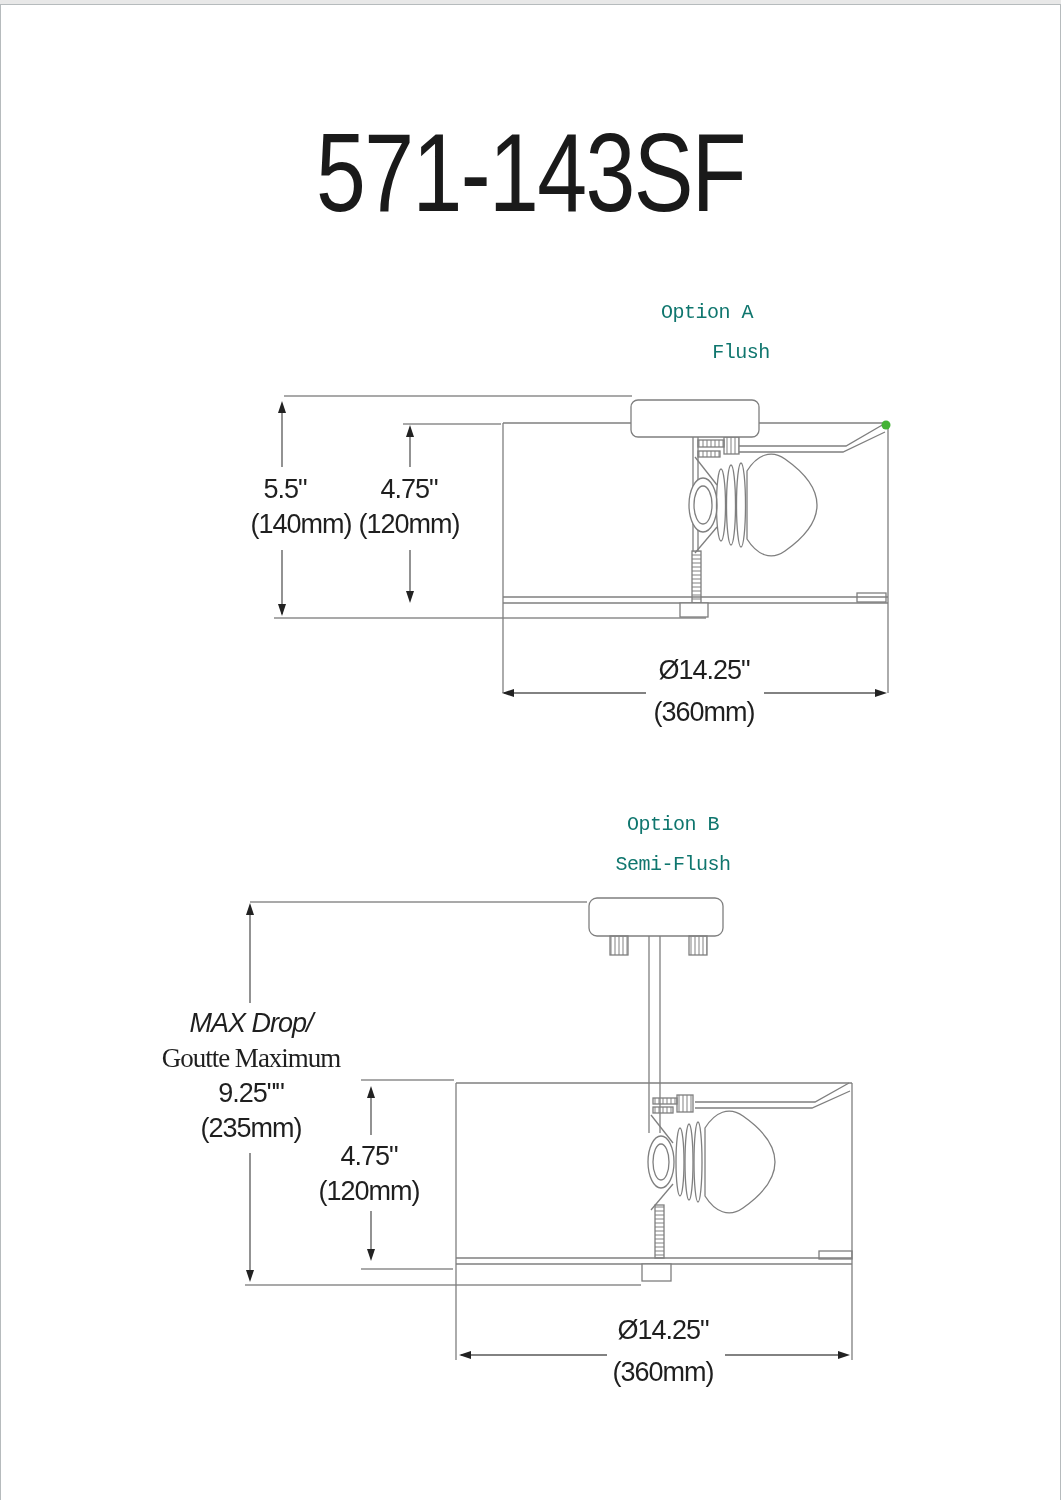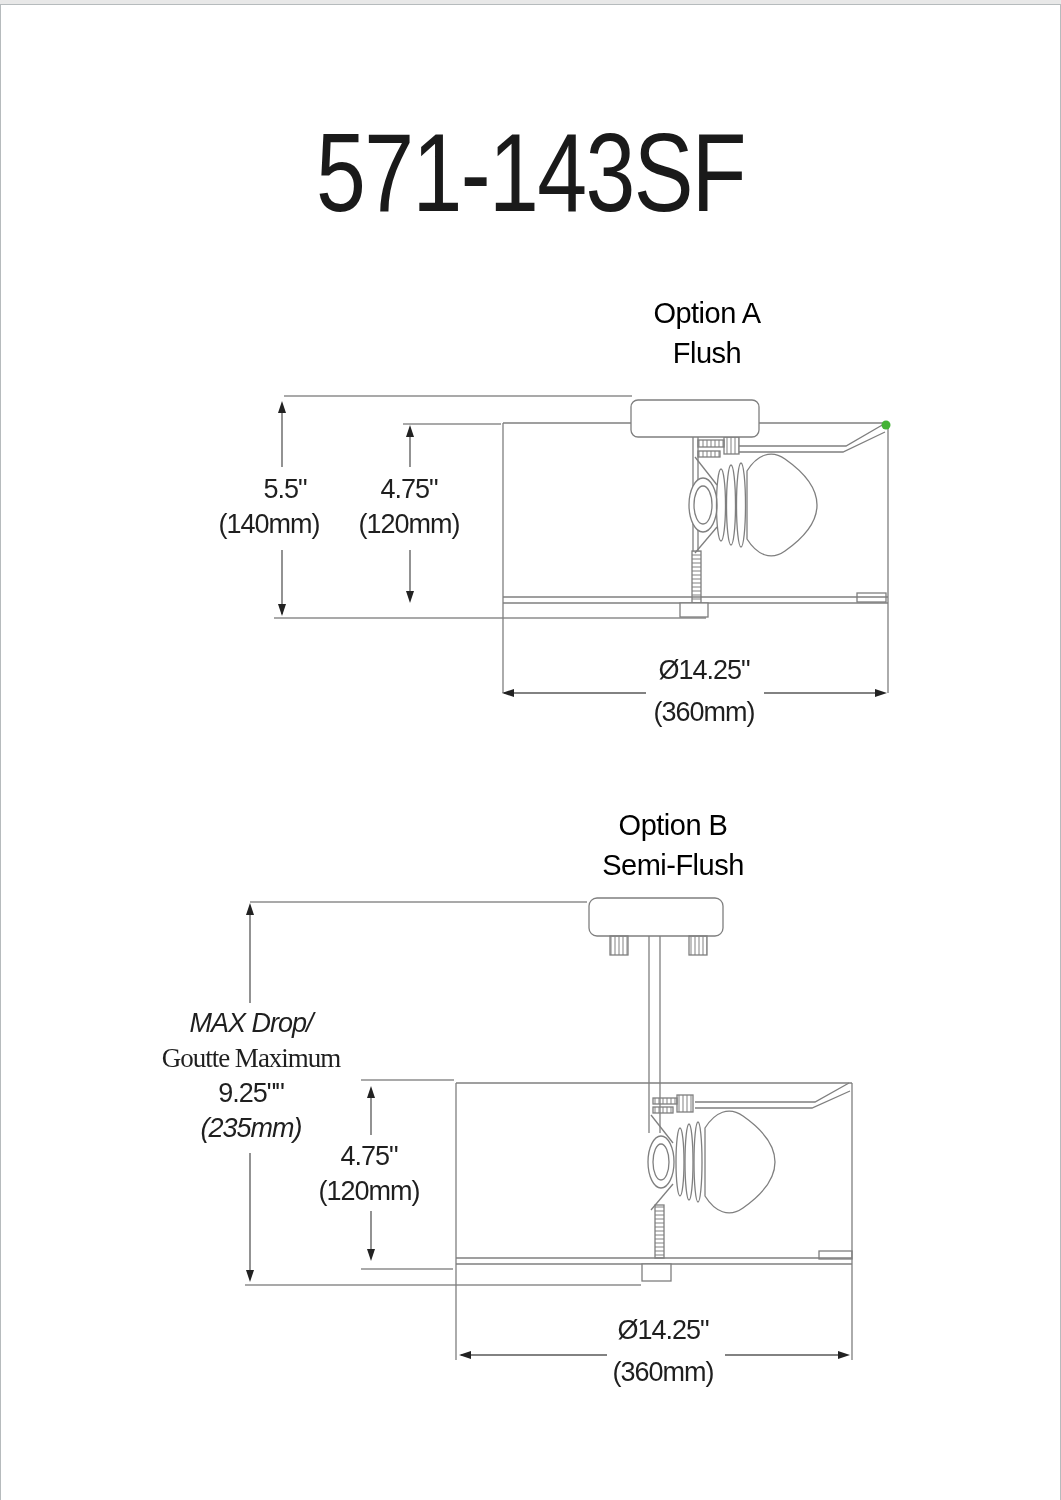--- a/index.html
+++ b/index.html
@@ -19,22 +19,23 @@
   .title{
     top:108px;left:0;width:100%;
     text-align:center;
     font-size:112px;line-height:120px;
     color:#1a1a1a;
     transform:scaleX(0.80);
     transform-origin:50% 50%;
     letter-spacing:-2px;
   }
   .optlabel{
-    font-size:29px;line-height:34px;color:#000000;
+    font-size:20px;line-height:34px;color:#0f766e;
     letter-spacing:-0.5px;
+    font-family:Liberation Mono, monospace;
   }
   .dimtext{
     font-size:27px;line-height:30px;color:#1f1f1f;
     letter-spacing:-1px;
   }
   svg{position:absolute;top:0;left:0;}
 </style>
 </head>
 <body>
 
@@ -189,34 +190,34 @@
         <path d="M370,1256 L366,1244 L374,1244 Z"></path>
         <path d="M458,1350 L470,1346 L470,1354 Z"></path>
         <path d="M849,1350 L837,1346 L837,1354 Z"></path>
       </g>
     </g>
   </svg>
 
   <div class="abs title">571-143SF</div>
 
   <div class="abs ctr optlabel" style="left:706px;top:291px;">Option A</div>
-  <div class="abs ctr optlabel" style="left:706px;top:331px;">Flush</div>
+  <div class="abs ctr optlabel" style="left:740px;top:331px;">Flush</div>
 
   <div class="abs ctr dimtext" style="left:284px;top:469px;">5.5"</div>
-  <div class="abs ctr dimtext" style="left:268px;top:504px;">(140mm)</div>
+  <div class="abs ctr dimtext" style="left:300px;top:504px;">(140mm)</div>
   <div class="abs ctr dimtext" style="left:408px;top:469px;">4.75"</div>
   <div class="abs ctr dimtext" style="left:408px;top:504px;">(120mm)</div>
   <div class="abs ctr dimtext" style="left:703px;top:650px;">Ø14.25"</div>
   <div class="abs ctr dimtext" style="left:703px;top:692px;">(360mm)</div>
 
   <div class="abs ctr optlabel" style="left:672px;top:803px;text-align:center;">Option B</div>
   <div class="abs ctr optlabel" style="left:672px;top:843px;">Semi-Flush</div>
 
   <div class="abs ctr dimtext" style="left:250px;top:1003px;font-style:italic;">MAX Drop/</div>
   <div class="abs ctr dimtext" style="left:250px;top:1038px;font-family:Liberation Serif, serif;">Goutte Maximum</div>
   <div class="abs ctr dimtext" style="left:250px;top:1073px;">9.25""</div>
-  <div class="abs ctr dimtext" style="left:250px;top:1108px;font-style:italic;">(235mm)</div>
+  <div class="abs ctr dimtext" style="left:250px;top:1108px;">(235mm)</div>
   <div class="abs ctr dimtext" style="left:368px;top:1136px;">4.75"</div>
   <div class="abs ctr dimtext" style="left:368px;top:1171px;">(120mm)</div>
   <div class="abs ctr dimtext" style="left:662px;top:1310px;">Ø14.25"</div>
   <div class="abs ctr dimtext" style="left:662px;top:1352px;">(360mm)</div>
 
 </div>
 
 </body></html>

